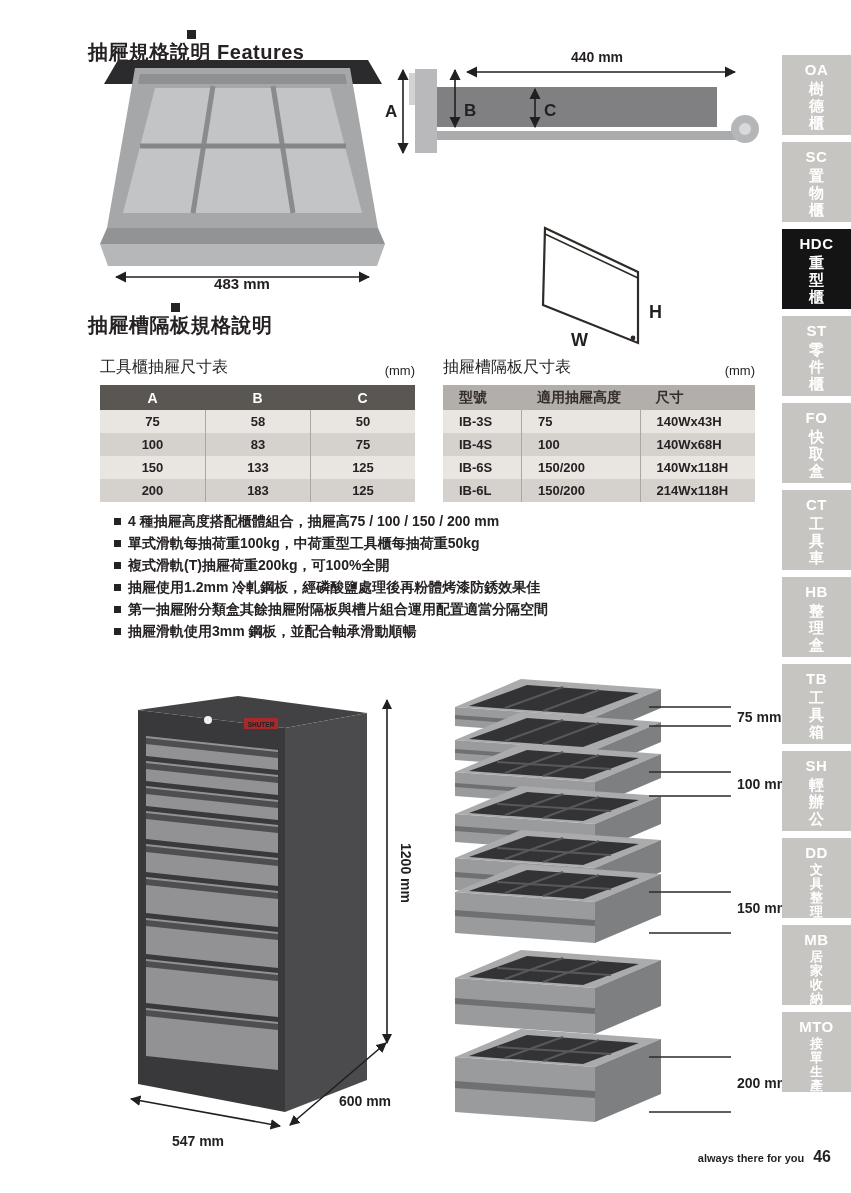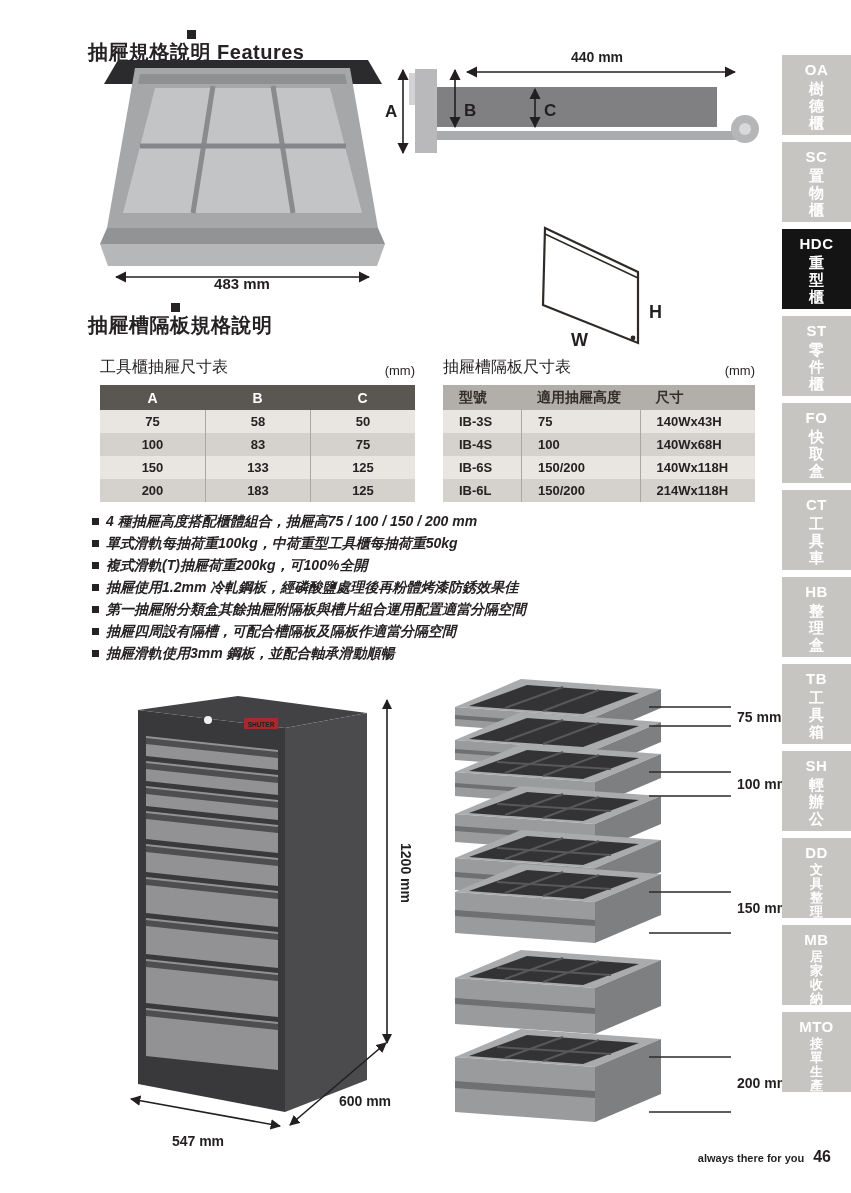--- a/index.html
+++ b/index.html
@@ -26,21 +26,21 @@
   .tr.odd{background:#e9e6e2;}
   .tr.even{background:#d5d1cd;}
   .c-center .th,.c-center .td{text-align:center;}
   .c-left .th,.c-left .td{text-align:left;padding-left:16px;}
   .tr .td{border-left:1px solid #aaa6a1;height:100%;display:flex;align-items:center;}
   .c-center .td{justify-content:center;}
   .tr .td:first-child{border-left:none;}
   .c-center .td{display:flex;}
   
   
-  .features{position:absolute;left:92px;top:510px;width:480px;font-style:italic;}
+  .features{position:absolute;left:114px;top:510px;width:480px;}
   .feat{display:flex;align-items:flex-start;line-height:22px;font-size:14px;font-weight:700;color:#262223;}
   .feat .sq2{width:7px;height:7px;background:#262223;margin:8px 7px 0 0;flex:0 0 auto;}
 
   
   .sidebar{position:absolute;right:0;top:55px;width:61px;}
   .tab{position:absolute;right:0;width:69px;height:80px;background:#c7c5c2;color:#fff;text-align:center;padding-top:6px;cursor:pointer;}
   .tab.active{background:#141414;}
   .tab .code{display:block;font-weight:700;font-size:15px;letter-spacing:.5px;line-height:17px;}
   .tab .vert{display:block;width:16px;margin:2px auto 0;word-break:break-all;line-height:17px;font-size:15px;font-weight:700;}
   .tab.small4 .vert{font-size:13px;line-height:14px;}
@@ -196,24 +196,20 @@
         <span class="sq2"></span>
         <span>複式滑軌(T)抽屜荷重200kg，可100%全開</span>
       </div>
     <div class="feat">
         <span class="sq2"></span>
         <span>抽屜使用1.2mm 冷軋鋼板，經磷酸鹽處理後再粉體烤漆防銹效果佳</span>
       </div>
     <div class="feat">
         <span class="sq2"></span>
         <span>第一抽屜附分類盒其餘抽屜附隔板與槽片組合運用配置適當分隔空間</span>
-      </div>
-    <div class="feat">
-        <span class="sq2"></span>
-        <span>抽屜四周設有隔槽，可配合槽隔板及隔板作適當分隔空間</span>
       </div>
     <div class="feat">
         <span class="sq2"></span>
         <span>抽屜滑軌使用3mm 鋼板，並配合軸承滑動順暢</span>
       </div>
   </div>
 
   <svg style="left:120px;top:688px;" width="305" height="465" viewBox="0 0 305 465">
     <defs>
       <marker id="ah3" viewBox="0 0 10 10" refX="9" refY="5" markerWidth="6.5" markerHeight="6.5" orient="auto-start-reverse">

